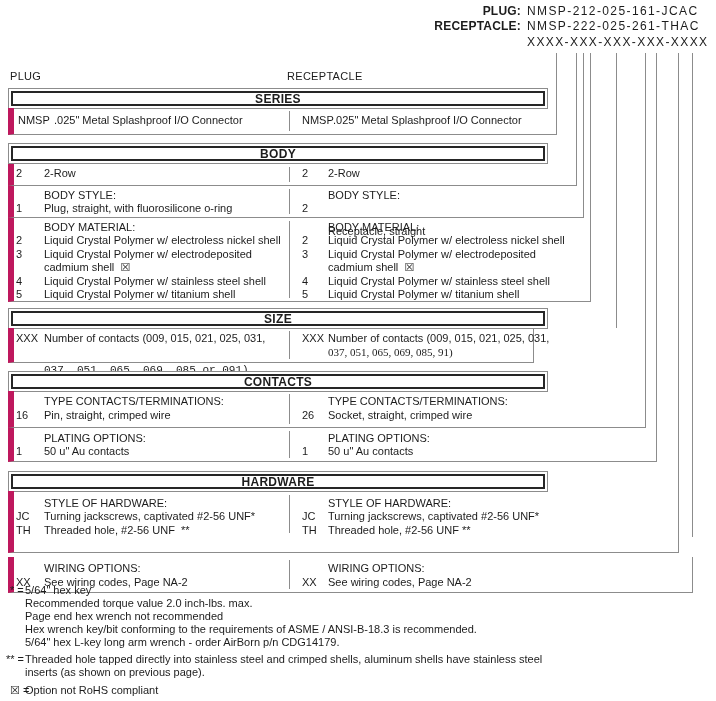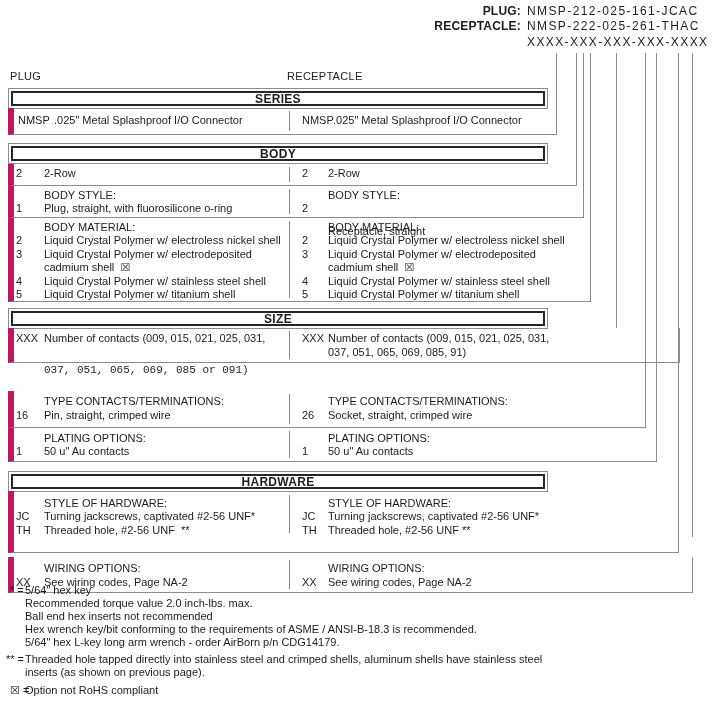--- a/index.html
+++ b/index.html
@@ -104,30 +104,33 @@
     <span class="rdesc" style="top:43px;">cadmium shell  ☒</span>
     <span class="rcode" style="top:57px;">4</span>
     <span class="rdesc" style="top:57px;">Liquid Crystal Polymer w/ stainless steel shell</span>
     <span class="rcode" style="top:70px;">5</span>
     <span class="rdesc" style="top:70px;">Liquid Crystal Polymer w/ titanium shell</span>
   </div>
 
   <div class="hdrbox" style="top:308px;">
     <div class="hdrinner">SIZE</div>
   </div>
-  <div class="row" style="top:328px;width:672px;height:35px;">
+  <div class="row" style="top:328px;width:526px;height:35px;">
     <span class="code" style="top:4px;">XXX</span>
     <span class="desc" style="top:4px;">Number of contacts (009, 015, 021, 025, 031,</span>
     <span class="desc" style="top:36px;font-family:Liberation Mono, monospace;">037, 051, 065, 069, 085 or 091)</span>
     <div class="divider" style="top:3px;height:28px;"></div>
     <span class="rcode" style="top:4px;">XXX</span>
     <span class="rdesc" style="top:4px;">Number of contacts (009, 015, 021, 025, 031,</span>
-    <span class="rdesc" style="top:18px;">037, 051, 065, 069, 085, 91)</span>
+    <span class="rdesc" style="top:18px;font-family:Liberation Serif, serif;">037, 051, 065, 069, 085, 91)</span>
   </div>
 
+  <div class="hdrbox" style="top:371px;">
+    <div class="hdrinner">CONTACTS</div>
+  </div>
   <div class="row" style="top:391px;width:638px;height:37px;">
     <span class="desc" style="top:4px;">TYPE CONTACTS/TERMINATIONS:</span>
     <span class="code" style="top:18px;">16</span>
     <span class="desc" style="top:18px;">Pin, straight, crimped wire</span>
     <div class="divider" style="top:3px;height:30px;"></div>
     <span class="rdesc" style="top:4px;">TYPE CONTACTS/TERMINATIONS:</span>
     <span class="rcode" style="top:18px;">26</span>
     <span class="rdesc" style="top:18px;text-align:right;">Socket, straight, crimped wire</span>
   </div>
   <div class="row" style="top:428px;width:649px;height:34px;">
@@ -162,21 +165,21 @@
     <span class="desc" style="top:19px;">See wiring codes, Page NA-2</span>
     <div class="divider" style="top:3px;height:29px;"></div>
     <span class="rdesc" style="top:5px;">WIRING OPTIONS:</span>
     <span class="rcode" style="top:19px;">XX</span>
     <span class="rdesc" style="top:19px;">See wiring codes, Page NA-2</span>
   </div>
 
   <span class="fnmark" style="left:10px;top:584px;">* =</span>
   <span class="fnline" style="top:584px;">5/64" hex key</span>
   <span class="fnline" style="top:597px;">Recommended torque value 2.0 inch-lbs. max.</span>
-  <span class="fnline" style="top:610px;">Ball end hex inserts not recommended</span>
+  <span class="fnline" style="top:610px;">Page end hex wrench not recommended</span>
   <span class="fnline" style="top:623px;">Hex wrench key/bit conforming to the requirements of ASME / ANSI-B-18.3 is recommended.</span>
   <span class="fnline" style="top:636px;">5/64" hex L-key long arm wrench - order AirBorn p/n CDG14179.</span>
 
   <span class="fnmark" style="left:6px;top:653px;">** =</span>
   <span class="fnline" style="top:653px;">Threaded hole tapped directly into stainless steel and crimped shells, aluminum shells have stainless steel</span>
   <span class="fnline" style="top:666px;">inserts (as shown on previous page).</span>
 
   <span class="fnmark" style="left:10px;top:684px;">☒ =</span>
   <span class="fnline" style="top:684px;">Option not RoHS compliant</span>
 

